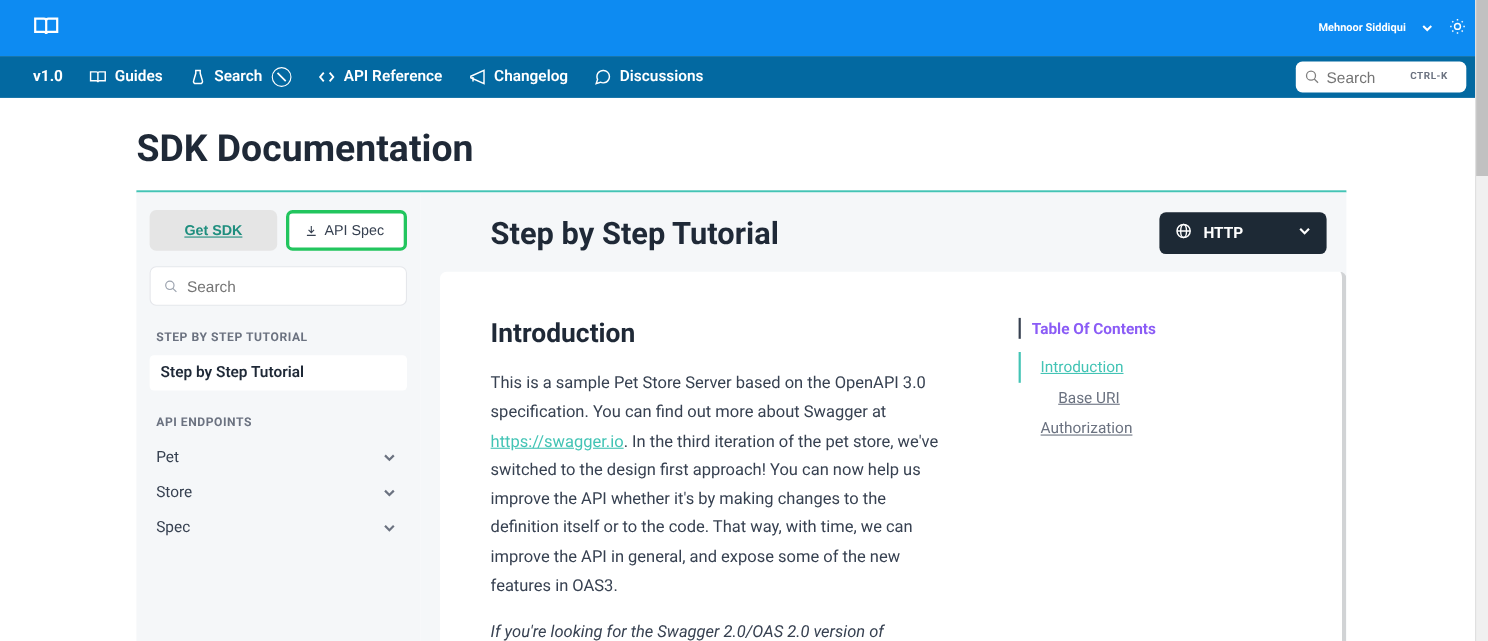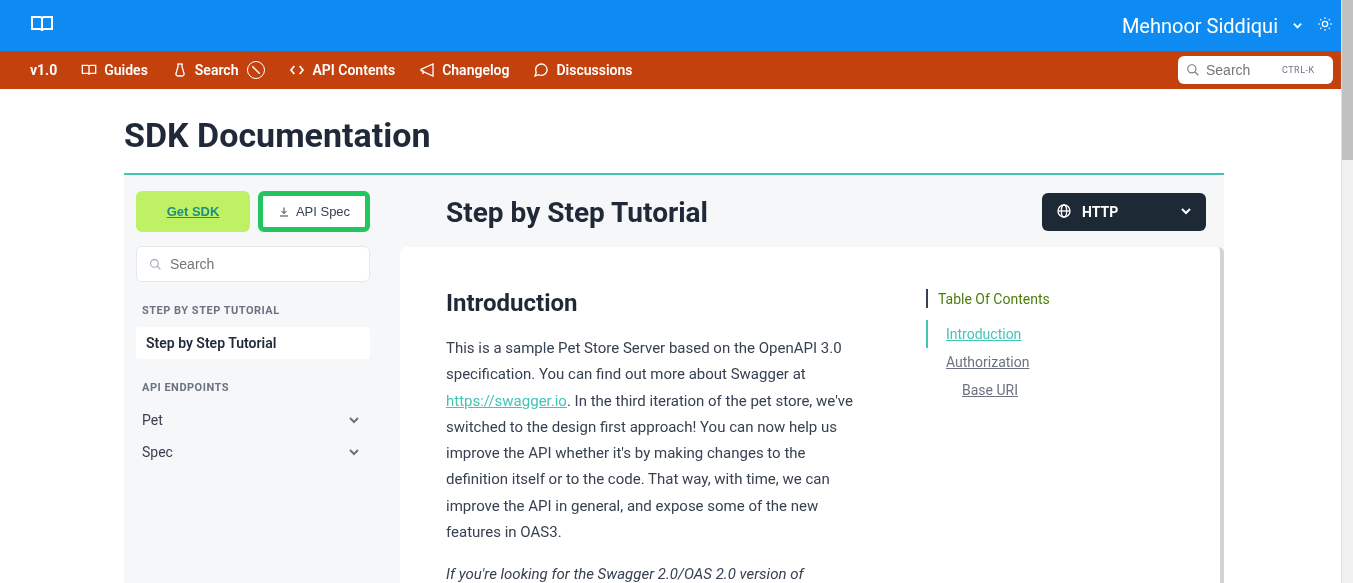--- a/index.html
+++ b/index.html
@@ -2,75 +2,75 @@
 <html><head>
   <meta charset="utf-8">
   <style>
     * { margin: 0; padding: 0; box-sizing: border-box; }
     body { font-family: -apple-system, BlinkMacSystemFont, "Segoe UI", Roboto, sans-serif; background: #fff; overflow-x: hidden; }
     
     .topbar { background: #0d8bf2; height: 51px; display: flex; align-items: center; justify-content: space-between; padding: 0 20px 0 30px; color: #fff; }
     .topbar-left { display: flex; align-items: center; }
     .logo-icon { width: 24px; height: 24px; }
     .topbar-right { display: flex; align-items: center; gap: 14px; }
-    .user-name { font-size: 20px; font-weight: 400; }
+    .user-name { font-size: 10px; font-weight: 700; }
     .chevron-down-small svg { width: 11px; height: 11px; }
     .sun-icon svg { width: 16px; height: 16px; }
     
-    .navbar { background: #c2410c; height: 38px; display: flex; align-items: center; justify-content: space-between; padding: 0 20px 1px 30px; color: #fff; }
+    .navbar { background: #0369a1; height: 38px; display: flex; align-items: center; justify-content: space-between; padding: 0 20px 1px 30px; color: #fff; }
     .nav-left { display: flex; align-items: center; gap: 24px; }
     .nav-item { display: flex; align-items: center; gap: 7px; font-size: 14px; font-weight: 600; cursor: pointer; }
     .nav-item svg { width: 16px; height: 16px; }
     .version { font-weight: 700; font-size: 14px; }
     .recipes-badge { display: inline-flex; align-items: center; justify-content: center; width: 18px; height: 18px; border: 1.5px solid #fff; border-radius: 50%; position: relative; margin-left: 2px; }
     .recipes-badge svg { width: 12px; height: 12px; }
     
     .search-box { background: #fff; border-radius: 6px; height: 28px; display: flex; align-items: center; padding: 0 8px; gap: 6px; width: 155px; }
     .search-box svg { width: 14px; height: 14px; stroke: #808080; }
     .search-box input { border: none; outline: none; font-size: 14px; color: #6b7280; width: 70px; }
-    .search-hint { font-size: 9px; color: #6b7280; letter-spacing: 0.5px; font-weight: 400; }
+    .search-hint { font-size: 9px; color: #6b7280; letter-spacing: 0.5px; font-weight: 700; }
     
     .page-title { font-size: 34px; font-weight: 700; color: #1f2937; padding: 26px 0 18px 0; margin-left: 124px; }
     .title-underline { height: 2px; background: #43c4b5; margin-left: 124px; margin-right: 0; width: 1100px; }
     
     .content-wrap { display: flex; margin-left: 124px; width: 1100px; }
     
     .sidebar { width: 258px; background: #f5f7f9; padding: 16px 12px 0 12px; flex-shrink: 0; }
     .sidebar-buttons { display: flex; gap: 8px; margin-bottom: 14px; }
-    .btn-get-sdk { background: #bef264; color: #1e8e7e; border: none; border-radius: 6px; padding: 8px 20px; font-size: 13px; font-weight: 600; text-decoration: underline; cursor: pointer; flex: 1; }
-    .btn-api-spec { background: #fff; border: 5px solid #22c55e; border-radius: 6px; padding: 8px 14px; font-size: 13px; font-weight: 500; color: #374151; cursor: pointer; display: flex; align-items: center; gap: 6px; flex: 1; justify-content: center; }
+    .btn-get-sdk { background: #e5e5e5; color: #1e8e7e; border: none; border-radius: 6px; padding: 8px 20px; font-size: 13px; font-weight: 600; text-decoration: underline; cursor: pointer; flex: 1; }
+    .btn-api-spec { background: #fff; border: 3px solid #22c55e; border-radius: 6px; padding: 8px 14px; font-size: 13px; font-weight: 500; color: #374151; cursor: pointer; display: flex; align-items: center; gap: 6px; flex: 1; }
     .btn-api-spec svg { width: 12px; height: 12px; }
     
     .sidebar-search { background: #fff; border: 1px solid #e5e7eb; border-radius: 6px; height: 36px; display: flex; align-items: center; padding: 0 12px; gap: 8px; margin-bottom: 22px; }
     .sidebar-search svg { width: 13px; height: 13px; stroke: #9ca3af; }
     .sidebar-search input { border: none; outline: none; font-size: 14px; color: #6b7280; flex: 1; }
     
     .sidebar-section-title { font-size: 11px; font-weight: 700; color: #6b7280; letter-spacing: 0.5px; padding: 0 6px 10px 6px; }
     .sidebar-item-active { background: #fff; border-radius: 4px; padding: 8px 10px; font-size: 14px; font-weight: 600; color: #1f2937; margin-bottom: 22px; }
     .sidebar-item-row { display: flex; align-items: center; justify-content: space-between; padding: 8px 10px 8px 6px; font-size: 14px; color: #374151; cursor: pointer; }
     .sidebar-item-row svg { width: 12px; height: 12px; stroke: #6b7280; }
     .sidebar-gap { height: 20px; }
     
     .content-col { flex: 1; padding: 18px 0 0 18px; background: #f5f7f9; }
     .content-header { display: flex; justify-content: space-between; align-items: center; padding: 0 18px 16px 46px; }
     .content-title { font-size: 28px; font-weight: 700; color: #1f2937; }
-    .http-dropdown { background: #1d2935; color: #fff; border-radius: 6px; height: 38px; display: flex; align-items: center; padding: 0 14px; gap: 6px; font-size: 14px; font-weight: 700; width: 164px; justify-content: space-between; cursor: pointer; }
+    .http-dropdown { background: #1d2935; color: #fff; border-radius: 6px; height: 38px; display: flex; align-items: center; padding: 0 14px; gap: 6px; font-size: 14px; font-weight: 700; width: 152px; justify-content: space-between; cursor: pointer; }
     .http-dropdown-left { display: flex; align-items: center; gap: 10px; }
     .http-dropdown svg { width: 16px; height: 16px; }
     
     .content-body { background: #fff; border-radius: 6px 6px 0 0; padding: 42px 20px 20px 46px; display: flex; gap: 60px; min-height: 350px; border-right: 4px solid #d1d3d5; }
     .article { flex: 1; max-width: 420px; }
     .article h2 { font-size: 24px; font-weight: 700; color: #1f2937; margin-bottom: 18px; }
     .article p { font-size: 15px; line-height: 1.75; color: #374151; margin-bottom: 16px; }
     .article a { color: #43c4b5; text-decoration: underline; }
     .article .italic { font-style: italic; }
     
     .toc { width: 168px; flex-shrink: 0; }
     .toc-title-wrap { border-left: 2px solid #374151; padding-left: 10px; margin-bottom: 12px; }
-    .toc-title-wrap span { font-size: 14px; font-weight: 400; color: #4d7c0f; }
+    .toc-title-wrap span { font-size: 14px; font-weight: 700; color: #8b5cf6; }
     .toc-item { font-size: 14px; padding: 6px 0 6px 20px; cursor: pointer; }
     .toc-item-active { color: #43c4b5; text-decoration: underline; border-left: 2px solid #43c4b5; padding-left: 18px; margin-left: 0px; }
     .toc-item-sub { color: #6b7280; text-decoration: underline; padding-left: 36px; }
     .toc-item-plain { color: #6b7280; text-decoration: underline; padding-left: 20px; }
     .back-to-top { display: flex; align-items: center; gap: 6px; font-size: 14px; color: #6b7280; padding: 14px 0 0 18px; cursor: pointer; }
     .back-to-top svg { width: 10px; height: 10px; }
     
     .scrollbar-fake { position: fixed; right: 0; top: 0; width: 12px; height: 100%; background: #f0f0f0; border-left: 1px solid #e0e0e0; }
     .scrollbar-thumb { position: absolute; top: 0; width: 100%; height: 160px; background: #c1c1c1; }
   </style>
@@ -126,21 +126,21 @@
       <span class="recipes-badge">
         <svg viewBox="0 0 16 16" fill="none" stroke="#fff" stroke-width="2">
             <line x1="3" y1="3" x2="13" y2="13"></line>
           </svg>
       </span>
     </div>
     <div class="nav-item">
       <svg viewBox="0 0 24 24" fill="none" stroke="#fff" stroke-width="2.5">
           <path d="M8 6 l-5 6 l5 6 M16 6 l5 6 l-5 6"></path>
         </svg>
-      <span>API Contents</span>
+      <span>API Reference</span>
     </div>
     <div class="nav-item">
       <svg viewBox="0 0 24 24" fill="none" stroke="#fff" stroke-width="2">
           <path d="M3 11 l18-8 v18 l-18-8 z M6 12 v6"></path>
         </svg>
       <span>Changelog</span>
     </div>
     <div class="nav-item">
       <svg viewBox="0 0 24 24" fill="none" stroke="#fff" stroke-width="2">
           <path d="M21 11.5a8.38 8.38 0 0 1-.9 3.8 8.5 8.5 0 0 1-7.6 4.7 8.38 8.38 0 0 1-3.8-.9L3 21l1.9-5.7a8.38 8.38 0 0 1-.9-3.8 8.5 8.5 0 0 1 4.7-7.6 8.38 8.38 0 0 1 3.8-.9h.5a8.48 8.48 0 0 1 8 8v.5z"></path>
@@ -179,20 +179,26 @@
         </svg>
       <input type="text" placeholder="Search" style="">
     </div>
 
     <div class="sidebar-section-title">STEP BY STEP TUTORIAL</div>
     <div class="sidebar-item-active">Step by Step Tutorial</div>
 
     <div class="sidebar-section-title">API ENDPOINTS</div>
     <div class="sidebar-item-row">
       <span>Pet</span>
+      <svg viewBox="0 0 12 12" fill="none" stroke-width="2">
+          <path d="M2 4 l4 4 l4 -4"></path>
+        </svg>
+    </div>
+    <div class="sidebar-item-row">
+      <span>Store</span>
       <svg viewBox="0 0 12 12" fill="none" stroke-width="2">
           <path d="M2 4 l4 4 l4 -4"></path>
         </svg>
     </div>
     <div class="sidebar-item-row">
       <span>Spec</span>
       <svg viewBox="0 0 12 12" fill="none" stroke-width="2">
           <path d="M2 4 l4 4 l4 -4"></path>
         </svg>
     </div>
@@ -229,22 +235,22 @@
           <span>This is a sample Pet Store Server based on the OpenAPI 3.0 specification. You can find out more about Swagger at </span><a href="#">https://swagger.io</a><span>. In the third iteration of the pet store, we've switched to the design first approach! You can now help us improve the API whether it's by making changes to the definition itself or to the code. That way, with time, we can improve the API in general, and expose some of the new features in OAS3.</span>
         </p>
         <p class="italic">If you're looking for the Swagger 2.0/OAS 2.0 version of</p>
       </article>
 
       <nav class="toc">
         <div class="toc-title-wrap">
           <span>Table Of Contents</span>
         </div>
         <div class="toc-item toc-item-active">Introduction</div>
+        <div class="toc-item toc-item-sub">Base URI</div>
         <div class="toc-item toc-item-plain">Authorization</div>
-        <div class="toc-item toc-item-sub">Base URI</div>
       </nav>
     </div>
   </div>
 </div>
 
 <div class="scrollbar-fake">
   <div class="scrollbar-thumb"></div>
 </div>
 
 </body></html>

